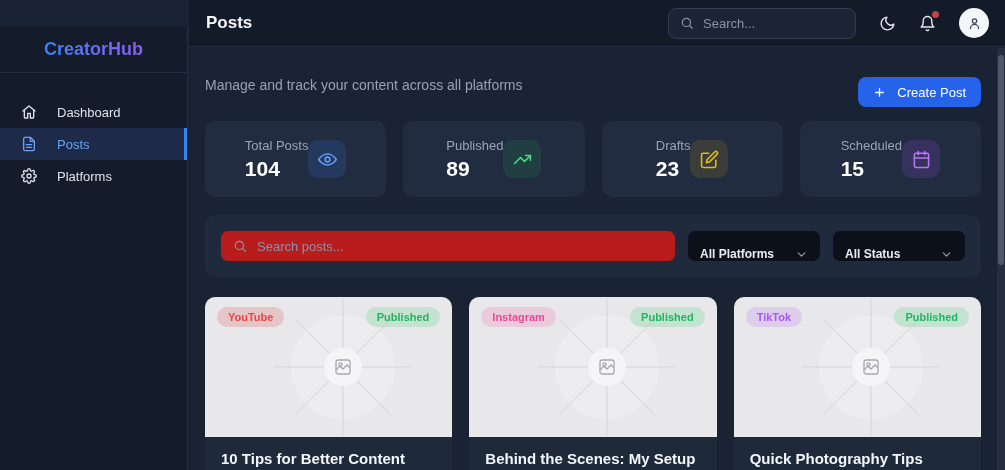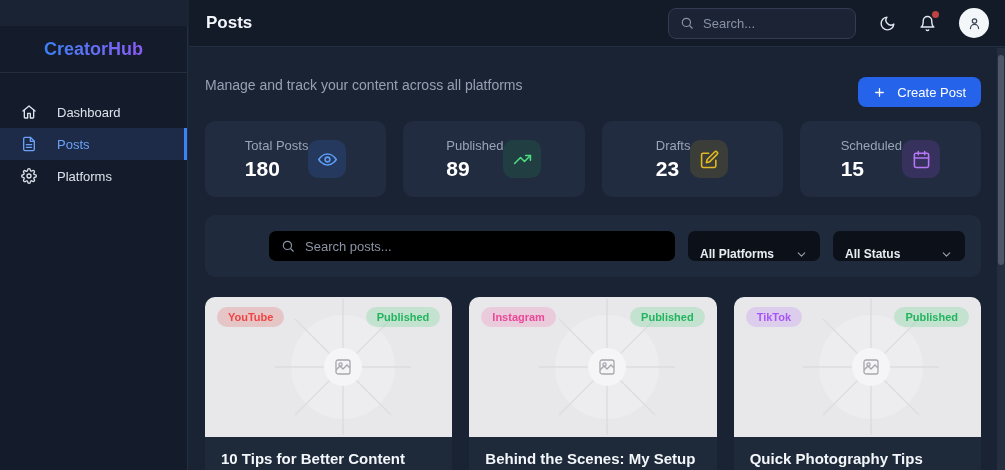--- a/index.html
+++ b/index.html
@@ -97,22 +97,22 @@
   .stat-icon.blue   { background:rgba(59,130,246,.16); color:#5e9cf6; }
   .stat-icon.green  { background:rgba(34,197,94,.12);  color:#4ade80; }
   .stat-icon.yellow { background:rgba(234,179,8,.13);  color:#e3b820; }
   .stat-icon.purple { background:rgba(168,85,247,.16); color:#b577f2; }
   
   .filterbar {
     margin-top:18px; background:#1f2a3c; border-radius:10px; padding:16px;
     display:flex; align-items:center; gap:13px;
   }
   .filter-search {
-    flex:1; height:30px; background:#000000; border-radius:7px;
-    display:flex; align-items:center; gap:10px; padding:0 12px; color:#8b94a6;margin-left:48px;
+    flex:1; height:30px; background:#b91c1c; border-radius:7px;
+    display:flex; align-items:center; gap:10px; padding:0 12px; color:#8b94a6;
   }
   .filter-search input {
     flex:1; background:transparent; border:none; outline:none;
     color:#d4dae4; font-size:13px; font-family:inherit; min-width:0;
   }
   .filter-search input::placeholder { color:#8b94a6; }
   .select-btn {
     width:132px; height:30px; background:#0c1018; border:none; border-radius:7px;
     color:#e8edf3; font-size:12px; font-family:inherit; font-weight:bold;
     display:flex; align-items:flex-end; justify-content:space-between;
@@ -234,21 +234,21 @@
           </svg>
       </span>
       <span>Create Post</span>
     </button>
   </div>
 
   <div class="stats">
     <div class="stat-card">
       <div>
         <div class="stat-label">Total Posts</div>
-        <div class="stat-value">180</div>
+        <div class="stat-value">104</div>
       </div>
       <div class="stat-icon blue">
         <svg width="19" height="19" viewBox="0 0 24 24" fill="none" stroke="currentColor" stroke-width="2">
             <path d="M1 12s4-7 11-7 11 7 11 7-4 7-11 7-11-7-11-7z"></path>
             <circle cx="12" cy="12" r="3"></circle>
           </svg>
       </div>
     </div>
     <div class="stat-card">
       <div>

